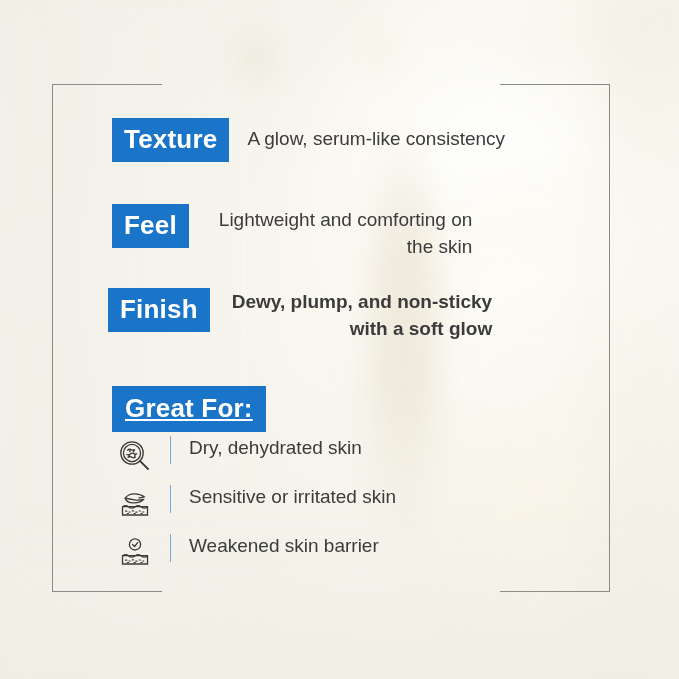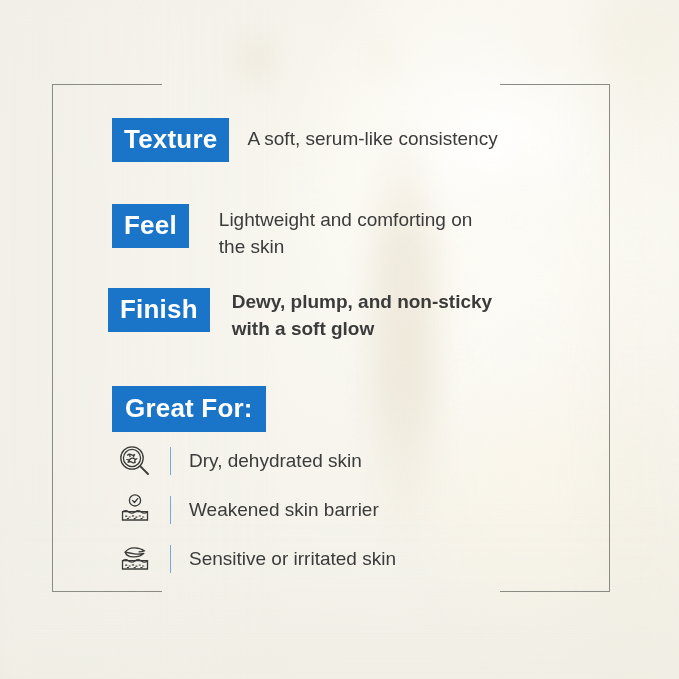--- a/index.html
+++ b/index.html
@@ -155,20 +155,21 @@
   .content {
     position: absolute;
     left: 0; top: 0;
     width: 679px; height: 679px;
   }
 
   .attr-row {
     position: absolute;
     display: flex;
     align-items: flex-start;
+    text-align: right;
   }
   .attr-row.r0 { left: 112px; top: 118px; }
   .attr-row.r1 { left: 112px; top: 204px; }
   .attr-row.r2 { left: 108px; top: 288px; }
 
   .badge {
     background: #1a74c8;
     color: #ffffff;
     font-weight: bold;
     letter-spacing: 0.2px;
@@ -193,31 +194,32 @@
   .r1 .attr-desc { margin-left: 30px; margin-top: 2px; }
   .r2 .attr-desc { margin-left: 22px; margin-top: 0px; font-weight: bold; }
 
   .great-for-badge {
     position: absolute;
     left: 112px;
     top: 386px;
     font-size: 26px;
     line-height: 1;
     padding: 9px 13px 11px 13px;
+    text-decoration: underline;
   }
 
   .good-list {
     position: absolute;
     left: 112px;
     top: 436px;
     width: 420px;
   }
   .good-item {
     display: flex;
-    align-items: center;
+    align-items: flex-start;
     height: 49px;
   }
   .good-icon {
     width: 46px;
     min-width: 46px;
     height: 40px;
     display: flex;
     align-items: center;
     justify-content: center;
   }
@@ -261,21 +263,21 @@
     <div class="corner tl"></div>
     <div class="corner tr"></div>
     <div class="corner bl"></div>
     <div class="corner br"></div>
   </div>
 
   <div class="content">
 
     <div class="attr-row r0">
       <span class="badge attr">Texture</span>
-      <span class="attr-desc">A soft, serum-like consistency</span>
+      <span class="attr-desc">A glow, serum-like consistency</span>
     </div>
 
     <div class="attr-row r1">
       <span class="badge attr">Feel</span>
       <span class="attr-desc">Lightweight and comforting on
 the skin</span>
     </div>
 
     <div class="attr-row r2">
       <span class="badge attr">Finish</span>
@@ -299,40 +301,40 @@
             <path d="M12.6 11.0 l0.5 3.2 M16.9 11.4 l-0.4 3.1 M11.9 16.4 l0.6 3.0 M18.2 16.0 l-0.5 3.2"></path>
           </svg>
         </span>
         <span class="good-divider"></span>
         <span class="good-label">Dry, dehydrated skin</span>
       </div>
 
       <div class="good-item">
         <span class="good-icon">
           <svg width="36" height="36" viewBox="0 0 36 36" fill="none" stroke="#3a3a38" stroke-width="1.3">
+            <path d="M8.2 11.2 q3.0 -4.6 9.4 -4.4 q6.0 0.2 9.6 3.0 q-2.6 0.8 -5.2 1.0" stroke-linecap="round"></path>
+            <path d="M8.2 11.2 q1.4 4.4 8.0 4.7 q6.3 0.3 10.6 -3.4 q-4.6 1.2 -9.4 0.4 q-4.8 -0.8 -9.2 -1.7 z" stroke-linejoin="round"></path>
+            <path d="M5.5 19.6 h25 v8.4 h-25 z"></path>
+            <path d="M5.5 19.9 q3.1 -2.4 6.2 0 q3.1 2.4 6.3 0 q3.1 -2.4 6.2 0 q3.1 2.4 6.3 0"></path>
+            <path d="M8.6 24.2 h1.2 M12.0 25.0 h1.2 M15.4 23.9 h1.2 M18.8 25.1 h1.2 M22.2 24.0 h1.2 M25.6 25.0 h1.2 M10.3 26.5 h1.2 M17.1 26.6 h1.2 M23.9 26.5 h1.2" stroke-width="1.2" stroke-linecap="round"></path>
+          </svg>
+        </span>
+        <span class="good-divider"></span>
+        <span class="good-label">Sensitive or irritated skin</span>
+      </div>
+
+      <div class="good-item">
+        <span class="good-icon">
+          <svg width="36" height="36" viewBox="0 0 36 36" fill="none" stroke="#3a3a38" stroke-width="1.3">
             <circle cx="18" cy="8.4" r="5.6"></circle>
             <path d="M15.5 8.4 l2.0 2.1 l3.2 -3.9" stroke-width="1.3" stroke-linecap="round" stroke-linejoin="round"></path>
             <path d="M5.5 19.6 h25 v8.4 h-25 z"></path>
             <path d="M5.5 19.9 q3.1 -2.4 6.2 0 q3.1 2.4 6.3 0 q3.1 -2.4 6.2 0 q3.1 2.4 6.3 0"></path>
             <path d="M8.6 24.2 h1.2 M12.0 25.0 h1.2 M15.4 23.9 h1.2 M18.8 25.1 h1.2 M22.2 24.0 h1.2 M25.6 25.0 h1.2 M10.3 26.5 h1.2 M17.1 26.6 h1.2 M23.9 26.5 h1.2" stroke-width="1.2" stroke-linecap="round"></path>
           </svg>
         </span>
         <span class="good-divider"></span>
         <span class="good-label">Weakened skin barrier</span>
       </div>
 
-      <div class="good-item">
-        <span class="good-icon">
-          <svg width="36" height="36" viewBox="0 0 36 36" fill="none" stroke="#3a3a38" stroke-width="1.3">
-            <path d="M8.2 11.2 q3.0 -4.6 9.4 -4.4 q6.0 0.2 9.6 3.0 q-2.6 0.8 -5.2 1.0" stroke-linecap="round"></path>
-            <path d="M8.2 11.2 q1.4 4.4 8.0 4.7 q6.3 0.3 10.6 -3.4 q-4.6 1.2 -9.4 0.4 q-4.8 -0.8 -9.2 -1.7 z" stroke-linejoin="round"></path>
-            <path d="M5.5 19.6 h25 v8.4 h-25 z"></path>
-            <path d="M5.5 19.9 q3.1 -2.4 6.2 0 q3.1 2.4 6.3 0 q3.1 -2.4 6.2 0 q3.1 2.4 6.3 0"></path>
-            <path d="M8.6 24.2 h1.2 M12.0 25.0 h1.2 M15.4 23.9 h1.2 M18.8 25.1 h1.2 M22.2 24.0 h1.2 M25.6 25.0 h1.2 M10.3 26.5 h1.2 M17.1 26.6 h1.2 M23.9 26.5 h1.2" stroke-width="1.2" stroke-linecap="round"></path>
-          </svg>
-        </span>
-        <span class="good-divider"></span>
-        <span class="good-label">Sensitive or irritated skin</span>
-      </div>
-
     </div>
   </div>
 </div>
 
 </body></html>

